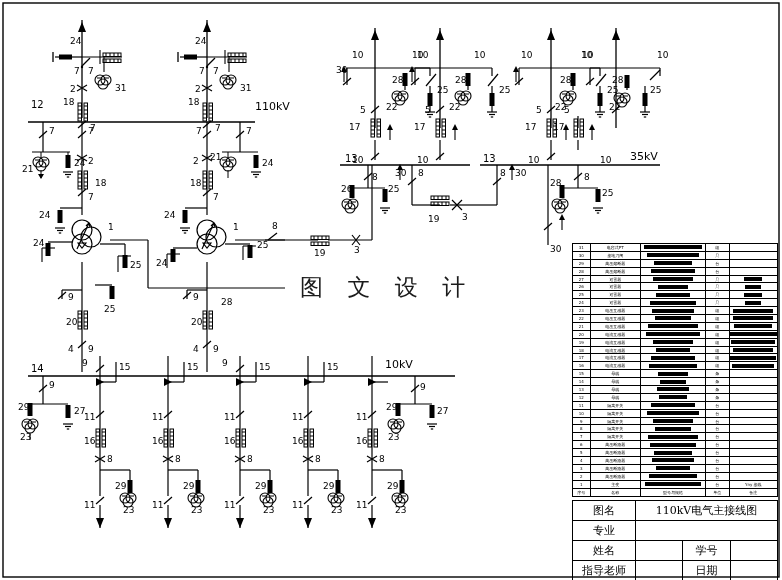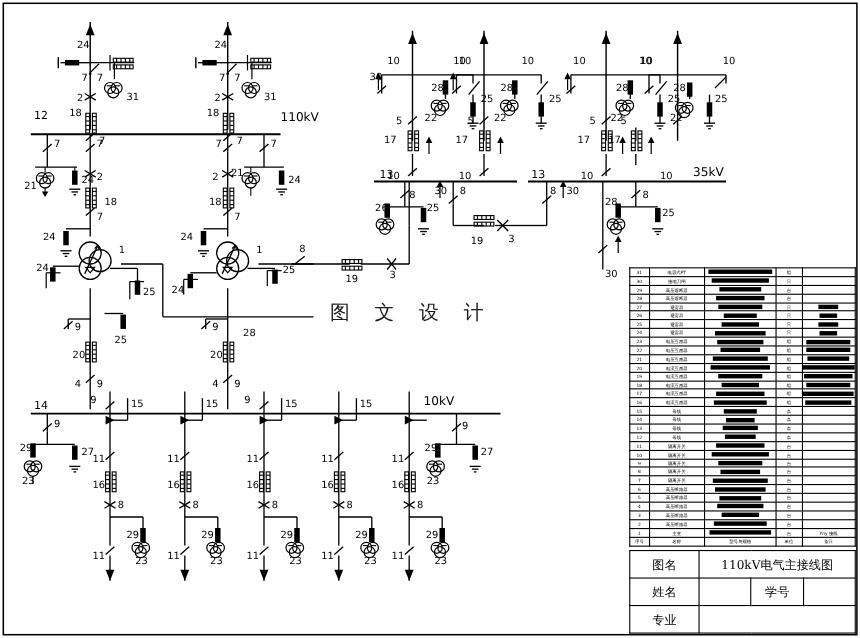--- a/index.html
+++ b/index.html
@@ -3,22 +3,22 @@
 <meta charset="utf-8">
 <style>
   html,body{margin:0;padding:0;background:#ffffff;}
   body{width:782px;height:580px;position:relative;overflow:hidden;
        font-family:"Liberation Sans","DejaVu Sans",sans-serif;color:#000;}
   #sheet{position:absolute;left:0;top:0;width:782px;height:580px;}
   #svg{position:absolute;left:0;top:0;}
   .title-red{position:absolute;left:6px;top:2px;font-family:"DejaVu Serif","Liberation Serif",serif;
              font-weight:bold;font-size:20px;color:#e8000d;letter-spacing:0px;white-space:nowrap;
              text-shadow:0 0 0 #e8000d;}
-  .wm{position:absolute;left:300px;top:272px;font-family:Liberation Serif, serif;
-      font-size:18px;letter-spacing:9px;color:#1b1b1b;white-space:nowrap;}
+  .wm{position:absolute;left:300px;top:272px;font-family:Liberation Sans, sans-serif;
+      font-size:23px;letter-spacing:9px;color:#1b1b1b;white-space:nowrap;}
   .tb{position:absolute;border-collapse:collapse;table-layout:fixed;}
   .tb td{border:1px solid #000;padding:0;margin:0;font-size:4px;line-height:5px;
          font-family:"DejaVu Sans","Liberation Sans",sans-serif;text-align:center;
          overflow:hidden;white-space:nowrap;}
   .tb td.num{width:16px;}
   .tb td.nm{width:48px;}
   .tb td.sp{width:62px;}
   .tb td.un{width:22px;}
   .tb td.rm{width:46px;}
   .bar{display:block;background:#000;height:4px;margin:0 auto;}
@@ -916,25 +916,31 @@
       </tbody>
   </table>
 
   <table class="tbl2" style="left:572px;top:500px;width:206px;height:76px;">
     <tbody>
         <tr>
       <td style="width:62px;height:19px;">图名</td>
       <td colspan="3">110kV电气主接线图</td>
     </tr>
     <tr>
+      <td style="height:19px;">专业</td>
+      <td colspan="3"></td>
+    </tr>
+    <tr>
       <td style="height:19px;">姓名</td>
       <td style="width:48px;"></td>
       <td style="width:44px;">学号</td>
       <td></td>
     </tr>
     <tr>
-      <td style="height:19px;">专业</td>
-      <td colspan="3"></td>
+      <td style="height:19px;">指导老师</td>
+      <td></td>
+      <td>日期</td>
+      <td></td>
     </tr>
   </tbody>
     </table>
 
 </div>
 
 </body></html>

